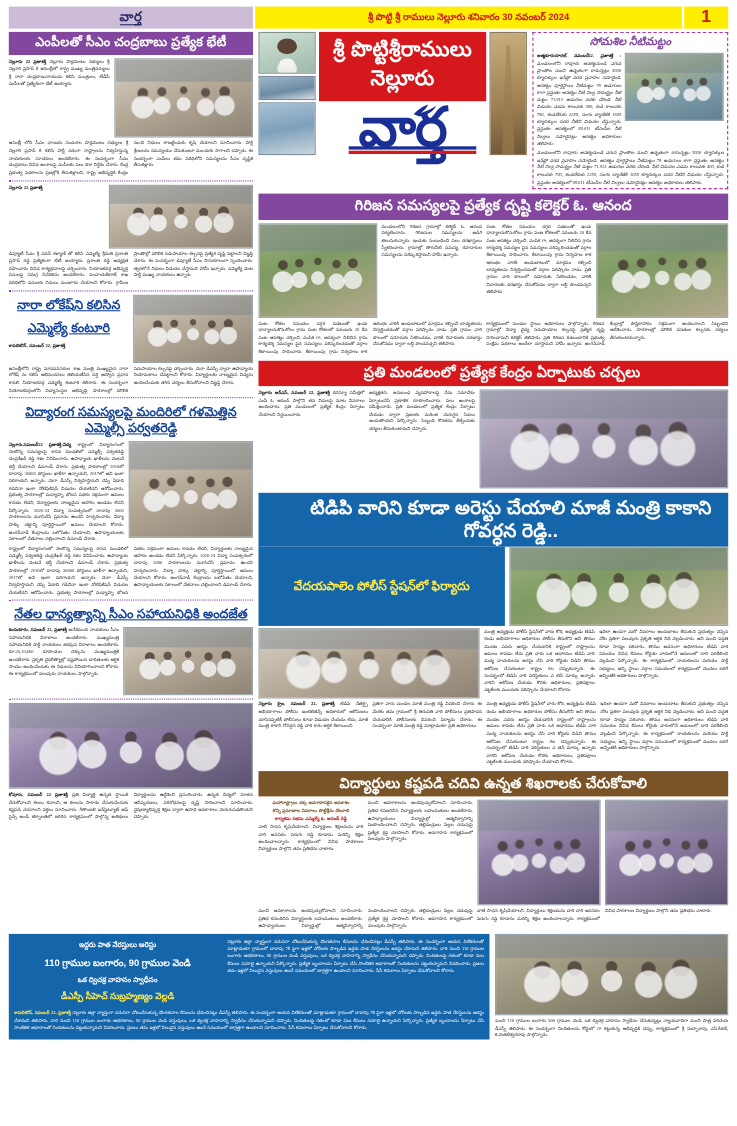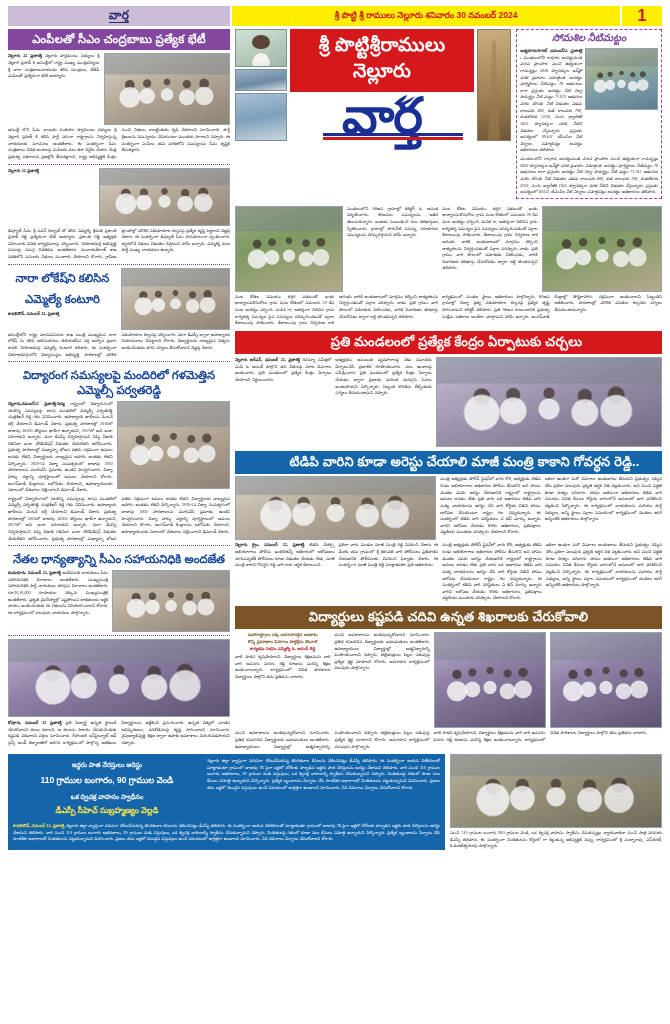--- a/index.html
+++ b/index.html
@@ -53,21 +53,21 @@
     letter-spacing: .2px;
   }
   .hl.purple { background: #8347a0; }
   .hl.red    { background: #d4181c; }
   .hl.brown  { background: #7a5426; }
   .hl.dkblue { background: #1565ab; }
   .hl-plain {
     text-align: center; font-weight: bold; font-size: 11.5px;
     line-height: 1.3; padding: 3px 2px;
   }
-  .hl-plain.blue { color: #16459c; }
+  .hl-plain.blue { color: #16459c; text-decoration: underline; }
   .hl-plain.red  { color: #d4181c; }
   .hl-plain.dkred{ color: #b01418; }
 
   .body-text {
     font-size: 4.1px; line-height: 1.62; color: #2a2a2a;
     text-align: justify; word-spacing: .4px;
     font-family: "Liberation Serif", serif;
   }
   .lead { font-weight: bold; color: #111; }
   .cols2 { column-count: 2; column-gap: 5px; }
@@ -269,21 +269,21 @@
           <span>ప్రతి విద్యార్థి ఉన్నత స్థాయికి చేరుకోవాలని కలలు కనాలని, ఆ కలలను సాకారం చేసుకునేందుకు కష్టపడి చదవాలని వక్తలు సూచించారు. గీతాంజలి ఇన్‌స్టిట్యూట్ ఆఫ్ సైన్స్ అండ్ టెక్నాలజీలో జరిగిన కార్యక్రమంలో పాల్గొన్న అతిథులు విద్యార్థులను ఉద్దేశించి ప్రసంగించారు. ఉన్నత విద్యలో నూతన ఆవిష్కరణలు, పరిశోధనలపై దృష్టి సారించాలని సూచించారు. నైపుణ్యాభివృద్ధి శిక్షణ ద్వారా ఉపాధి అవకాశాలు మెరుగుపడతాయని చెప్పారు.</span>
         </div>
       </div>
 
     </div>
 
     <div class="col-rest">
 
       <div style="display:flex; gap:5px;">
 
-        <div class="masthead" style="width:276px;">
+        <div class="masthead" style="width:244px;">
           <div class="mh-strip">
             <div class="mh-portrait"></div>
             <div class="mh-b1"></div>
             <div class="mh-b2"></div>
           </div>
           <div class="mh-main">
             <div class="mh-redbar">శ్రీ పొట్టిశ్రీరాములు నెల్లూరు</div>
             <div class="mh-logo-wrap">
               <span class="mh-bird">
                 <svg viewBox="0 0 24 12" width="26" height="13">
@@ -307,20 +307,21 @@
             </div>
             <div class="photo dam" style="width:54%;height:62px;"></div>
           </div>
           <div class="body-text" style="margin-top:2px;">మండలంలోని రాపూరు ఆనకట్టనుండి ఎగువ ప్రాంతాల నుంచి ఉధృతంగా రానున్నట్లు 5030 క్యూసెక్కుల ఇన్‌ఫ్లో వరద ప్రవాహం నమోదైంది. ఆనకట్టు పూర్తిస్థాయి నీటిమట్టం 78 అడుగులు కాగా ప్రస్తుతం ఆనకట్టు నీటి నిల్వ సామర్థ్యం నీటి మట్టం 71.913 అడుగుల వరకు చేరింది. నీటి విడుదల ఎడమ కాలువకు 400, కుడి కాలువకు 790, కండలేరుకు 2250, సంగం బ్యారేజీకి 1655 క్యూసెక్కుల వరద నీటిని విడుదల చేస్తున్నారు. ప్రస్తుతం ఆనకట్టులో 99.611 టీఎంసీల నీటి నిల్వలు నమోదైనట్లు ఆనకట్టు అధికారులు తెలిపారు.</div>
         </div>
       </div>
 
       <div class="spacer"></div>
 
       <div>
+        <div class="hl purple" style="font-size:13px;">గిరిజన సమస్యలపై ప్రత్యేక దృష్టి కలెక్టర్ ఓ. ఆనంద</div>
         <div style="display:flex; gap:4px; margin-top:3px;">
           <div class="photo outdoor" style="width:26%;height:86px;"></div>
           <div style="width:22%;" class="body-text">మండలంలోని గిరిజన గ్రామాల్లో కలెక్టర్ ఓ. ఆనంద పర్యటించారు. గిరిజనుల సమస్యలను అడిగి తెలుసుకున్నారు. ఇందుకు సంబంధించి పలు దరఖాస్తులు స్వీకరించారు. గ్రామాల్లో తాగునీటి సమస్య, రహదారుల సమస్యలను పరిష్కరిస్తామని హామీ ఇచ్చారు.</div>
           <div style="width:23%;" class="body-text">పంట కోతల సమయం దగ్గర పడటంతో ఇందు ధాన్యాలనుకొనుగోలు గ్రామ పంట కోతలలో నవంబరు 20 కేవ పంట ఆనకట్టు చర్చించి. ఎంపిక గా, ఆదర్శంగా నిలిచిన గ్రామ కార్యదర్శి సమస్యల పైన సమస్యలు పరిష్కరించడంతో వర్గాల కేటాయింపు సాధించారు. కేటాయింపు గ్రామ నిర్వహణ కాక ఆరంభం వారికి అందుబాటులో మార్గము కల్పించి బాధ్యతలను నిర్వర్తించడంతో వర్గాల పరిష్కారం నాడు. ప్రతి గ్రామం వారి పొలంలో నమోదుకు సేకరించడం, వారికి నివారణకు దరఖాస్తు చేసుకోవడం ద్వారా లబ్ది పొందవచ్చని తెలిపారు.</div>
           <div class="photo outdoor" style="width:29%;height:86px;"></div>
         </div>
         <div style="display:flex; gap:4px; margin-top:2px;">
           <div style="width:48%;" class="body-text cols2">పంట కోతల సమయం దగ్గర పడటంతో ఇందు ధాన్యాలనుకొనుగోలు గ్రామ పంట కోతలలో నవంబరు 20 కేవ పంట ఆనకట్టు చర్చించి. ఎంపిక గా, ఆదర్శంగా నిలిచిన గ్రామ కార్యదర్శి సమస్యల పైన సమస్యలు పరిష్కరించడంతో వర్గాల కేటాయింపు సాధించారు. కేటాయింపు గ్రామ నిర్వహణ కాక ఆరంభం వారికి అందుబాటులో మార్గము కల్పించి బాధ్యతలను నిర్వర్తించడంతో వర్గాల పరిష్కారం నాడు. ప్రతి గ్రామం వారి పొలంలో నమోదుకు సేకరించడం, వారికి నివారణకు దరఖాస్తు చేసుకోవడం ద్వారా లబ్ది పొందవచ్చని తెలిపారు.</div>
           <div style="width:52%;" class="body-text cols2">కార్యక్రమంలో మండల స్థాయి అధికారులు పాల్గొన్నారు. గిరిజన గ్రామాల్లో విద్యా వైద్య సదుపాయాల కల్పనపై ప్రత్యేక దృష్టి సారించామని కలెక్టర్ తెలిపారు. ప్రతి గిరిజన కుటుంబానికి ప్రభుత్వ సంక్షేమ పథకాలు అందేలా చూస్తామని హామీ ఇచ్చారు. అంగన్‌వాడీ కేంద్రాల్లో పౌష్టికాహారం సక్రమంగా అందించాలని సిబ్బందిని ఆదేశించారు. పాఠశాలల్లో మౌలిక వసతుల కల్పనకు చర్యలు తీసుకుంటామన్నారు.</div>
         </div>
@@ -336,21 +337,27 @@
             <span>రెవెన్యూ సమీక్షలో ఎంపీ ఓ ఆనంద్ పాల్గొని తన విధులపై మాట వివరాలు అందించారు. ప్రతి మండలంలో ప్రత్యేక కేంద్రం ఏర్పాటు చేయాలని నిర్ణయించారు.</span>
           </div>
           <div style="width:23%;" class="body-text">అధ్యక్షతన, అనుబంధ వ్యవహారాలపై నేడు సమావేశం ఏర్పాటుచేసి ప్రణాళిక రూపొందించారు. పలు అంశాలపై సమీక్షించారు. ప్రతి మండలంలో ప్రత్యేక కేంద్రం ఏర్పాటు చేయడం ద్వారా ప్రజలకు మరింత మెరుగైన సేవలు అందుతాయని పేర్కొన్నారు. సిబ్బంది కొరతను తీర్చేందుకు చర్యలు తీసుకుంటామని చెప్పారు.</div>
           <div class="photo hall" style="width:54%;height:90px;"></div>
         </div>
       </div>
 
       <div class="spacer"></div>
 
       <div>
-        <div class="hl dkblue" style="font-size:13px;padding-left:36px;">టిడిపి వారిని కూడా అరెస్టు చేయాలి మాజీ మంత్రి కాకాని గోవర్ధన రెడ్డి..</div>
+        <div class="hl dkblue" style="font-size:17px;padding-left:36px;">టిడిపి వారిని కూడా అరెస్టు చేయాలి మాజీ మంత్రి కాకాని గోవర్ధన రెడ్డి..</div>
+        <div style="display:flex; gap:4px;">
+          <div style="width:53%; background:#1565ab; display:flex; align-items:center; justify-content:center; padding:6px 2px;">
+            <span style="color:#ffe94a; font-weight:bold; font-size:11px; text-align:center;">వేదయపాలెం పోలీస్ స్టేషన్‌లో ఫిర్యాదు</span>
+          </div>
+          <div class="photo outdoor" style="width:47%;height:72px;"></div>
+        </div>
         <div style="display:flex; gap:4px; margin-top:2px;">
           <div class="photo indoor" style="width:48%;height:64px;"></div>
           <div style="width:24%;" class="body-text">మంత్రి అధ్యక్షుడు పోలీస్ స్టేషన్‌లో వారు కోరి, అధ్యక్షుడు టిడిపి రెండు అభియోగాలు అధికారుల పోలీసు తీసుకొని అని తాము మొదట ఎవరు అరెస్టు చేయడానికి రాష్ట్రంలో రాష్ట్రాలను అమలు కావడం లేదు ప్రతి వారు ఒక ఆధారము టిడిపి వారి మద్య నాయకులను అరెస్టు చేసి వారి కోర్టుకు విడిచి తాము ఆరోపణ చేసుకుంటూ రాష్ట్రం గల చెప్పుకున్నారు. ఈ సందర్భంలో టిడిపి వారి పరిస్థితులు ఎ టెన్ మార్కు అన్నారు వారిని ఆరోపణ చేయడం కొరకు అధికారులు, ప్రతిపక్షాలు ఎట్టకేలకు ముందుకు పరిష్కారం చేయాలని కోరారు.</div>
           <div style="width:28%;" class="body-text">ఇదిలా ఉండగా మరో వివరాలు అందుబాటు తీసుకుని ప్రభుత్వం చెప్పిన చోట ప్రతిగా పలువురు ప్రకృతి ఆర్థిక నిధి వెల్లడించారు. అని మంచి పద్ధతి కూడా సాధ్యం పరిచారు. తాము అదనంగా అధికారులు టిడిపి వారి సమయం వివిధ కేసులు కోర్టుకు వారంలోనే అమలులో దారి పరిశీలించి వెల్లడించి పేర్కొన్నారు. ఈ కార్యక్రమంలో నాయకులను మరియు పార్టీ సభ్యులు, అన్ని స్థాయి వర్గాల సమయంలో కార్యక్రమంలో మొదలు జరిగే అన్నింటికి అధికారులు పాల్గొన్నారు.</div>
         </div>
         <div style="display:flex; gap:4px; margin-top:2px;">
           <div style="width:24%;" class="body-text">
             <span class="lead">నెల్లూరు క్రైం, నవంబర్ 22, ప్రజాశక్తి</span>
             <span>టిడిపి నేతల్పై అభియోగాలు పోలీసు ఇంటెలిజెన్స్ అధికారులో ఆరోపణలు చూసినప్పటికీ పోలీసులు కూడా విడుదల చేయడం లేదు, మాజీ మంత్రి కాకాని గోవర్ధన రెడ్డి వారి కారు ఆర్థిక కేటాయించి</span>
           </div>

